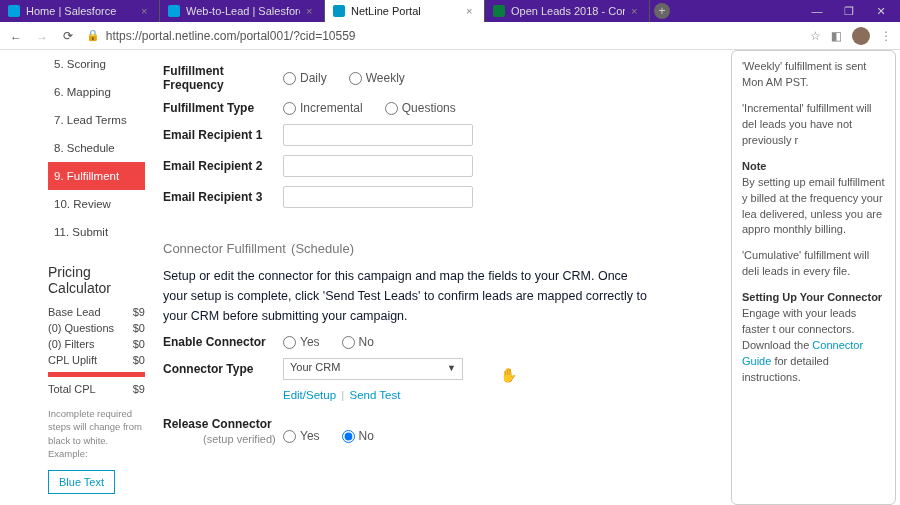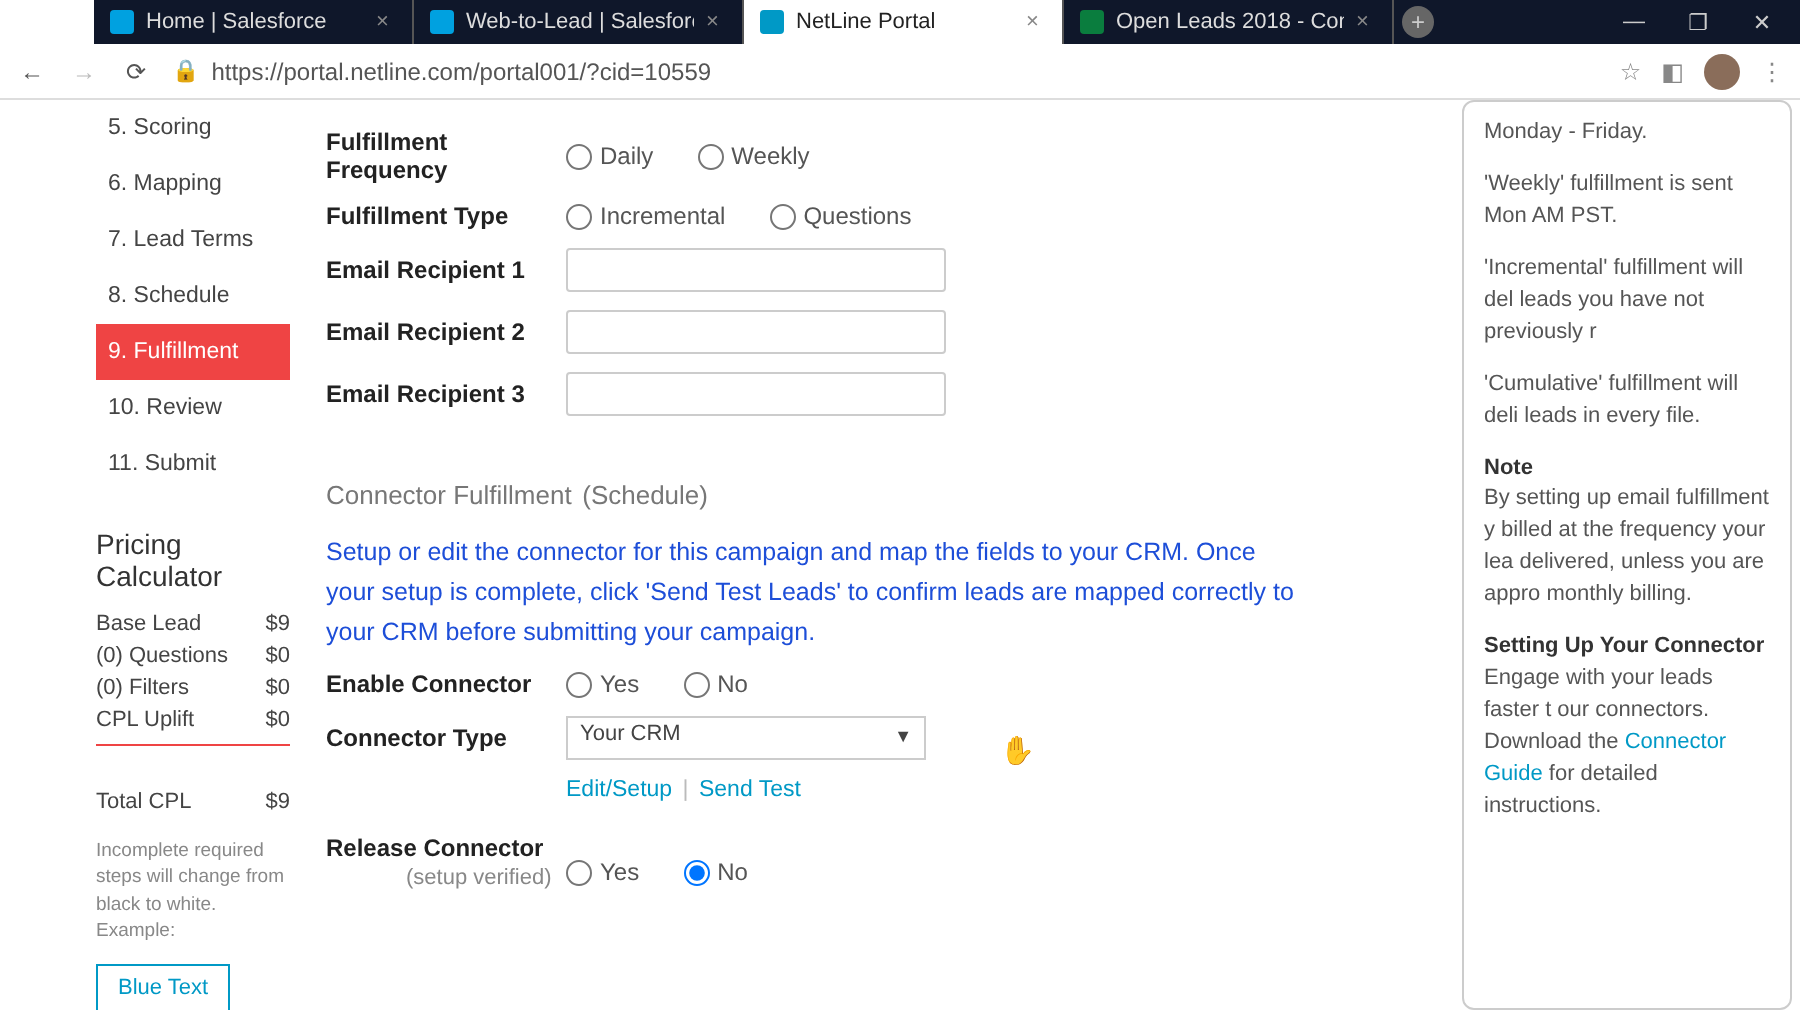--- a/index.html
+++ b/index.html
@@ -1,19 +1,19 @@
 <!DOCTYPE html>
 <html><head>
 <meta charset="utf-8">
 <style>
   * { box-sizing: border-box; margin: 0; padding: 0; }
   body { font-family: Arial, Helvetica, sans-serif; font-size: 12px; width: 900px; height: 505px; overflow: hidden; background: #fff; position: relative; }
   
   
-  .browser-bar { height: 22px; background: #0f172a; display: flex; align-items: stretch; margin-left: 47px; }
+  .browser-bar { height: 22px; background: #4c1d95; display: flex; align-items: stretch; }
   .tabs { display: flex; flex: 1; }
   .tab { display: flex; align-items: center; min-width: 160px; max-width: 165px; padding: 0 8px; color: #ddd; font-size: 11px; border-right: 1px solid #555; gap: 6px; position: relative; }
   .tab.active { background: #fff; color: #222; }
   .tab .favicon { width: 12px; height: 12px; border-radius: 2px; flex-shrink: 0; }
   .tab .tab-label { overflow: hidden; white-space: nowrap; flex: 1; }
   .tab .tab-close { width: 10px; color: #888; font-size: 11px; }
   .newtab { width: 24px; display: flex; align-items: center; justify-content: center; }
   .newtab-circle { width: 16px; height: 16px; border-radius: 50%; background: #666; color: #ccc; display: flex; align-items: center; justify-content: center; font-size: 12px; }
   .wincontrols { display: flex; align-items: center; gap: 14px; padding: 0 10px; color: #ccc; font-size: 11px; }
   .wincontrols span { width: 18px; text-align: center; }
@@ -30,36 +30,36 @@
   
   
   .page { display: flex; position: absolute; top: 50px; left: 0; right: 0; bottom: 0; }
   
   .sidebar { width: 145px; padding-left: 48px; padding-top: 0; }
   .step { font-size: 11.5px; color: #444; padding: 8px 6px; cursor: pointer; }
   .step.active { background: #ef4444; color: #fff; }
   
   .pc-title { font-size: 14px; color: #333; margin: 18px 0 10px 0; }
   .pc-row { display: flex; justify-content: space-between; font-size: 11px; color: #444; margin: 4px 0; }
-  .pc-total { border-top: 1px solid #ef4444; margin-top: 6px; padding-top: 22px; }
+  .pc-total { border-top: 5px solid #ef4444; margin-top: 6px; padding-top: 6px; }
   .pc-note { font-size: 9.5px; color: #888; margin-top: 12px; line-height: 1.4; }
   
   .bluetext-btn { display: inline-block; border: 1px solid #0099c6; color: #0099c6; padding: 5px 10px; font-size: 11px; margin-top: 10px; cursor: pointer; }
   
   .main { flex: 1; padding: 5px 20px 0 18px; position: relative; }
   .form-row { display: flex; align-items: center; margin: 9px 0; }
   .form-label { width: 120px; font-size: 12px; color: #222; font-weight: 600; }
   .form-opts { display: flex; gap: 22px; align-items: center; }
   .opt { display: flex; gap: 4px; align-items: center; font-size: 12px; color: #555; }
   .opt input { margin: 0; }
   .text-input { width: 190px; height: 22px; border: 1px solid #ccc; border-radius: 2px; }
   
   .section-title { font-size: 19px; color: #333; margin-top: 28px; font-weight: 400; }
   .section-title span { font-size: 13px; color: #777; }
-  .section-desc { font-size: 12.5px; color: #1d4ed8; margin: 8px 0 4px 0; line-height: 1.6; max-width: 490px; }
+  .section-desc { font-size: 12.5px; color: #0f172a; margin: 8px 0 4px 0; line-height: 1.6; max-width: 490px; }
   
   .select { width: 180px; height: 22px; border: 1px solid #ccc; font-size: 11px; padding: 2px 6px; color: #444; background: #fff; position: relative; }
   .select::after { content: '▼'; position: absolute; right: 6px; top: 4px; font-size: 9px; }
   .links-row { margin-left: 120px; margin-top: 4px; font-size: 11.5px; }
   .alink { color: #0099c6; cursor: pointer; }
   .sep { color: #bbb; margin: 0 2px; }
   
   .sublabel { font-size: 11px; color: #888; margin-top: 2px; margin-left: 40px; }
   
   .rpanel { width: 165px; border: 1px solid #ccc; border-radius: 6px; padding: 8px 10px; font-size: 11px; color: #555; line-height: 1.45; margin-right: 4px; overflow: hidden; }
@@ -239,24 +239,23 @@
             <input type="radio" name="rc" checked="" style="">
             <span>No</span>
           </label>
       </div>
     </div>
 
     <div class="cursor-hand">✋</div>
   </div>
 
   <div class="rpanel">
-    <p>Monday - Friday.</p>
     <p>'Weekly' fulfillment is sent Mon AM PST.</p>
     <p>'Incremental' fulfillment will del leads you have not previously r</p>
+    <p><span class="h">Note</span><br><span>By setting up email fulfillment y billed at the frequency your lea delivered, unless you are appro monthly billing.</span></p>
     <p>'Cumulative' fulfillment will deli leads in every file.</p>
-    <p><span class="h">Note</span><br><span>By setting up email fulfillment y billed at the frequency your lea delivered, unless you are appro monthly billing.</span></p>
     <p><span class="h">Setting Up Your Connector</span><br>
       <span>Engage with your leads faster t our connectors. Download the</span>
       <span class="alink">Connector Guide</span><span> for detailed instructions.</span>
     </p>
   </div>
 
 </div>
 
 </body></html>

